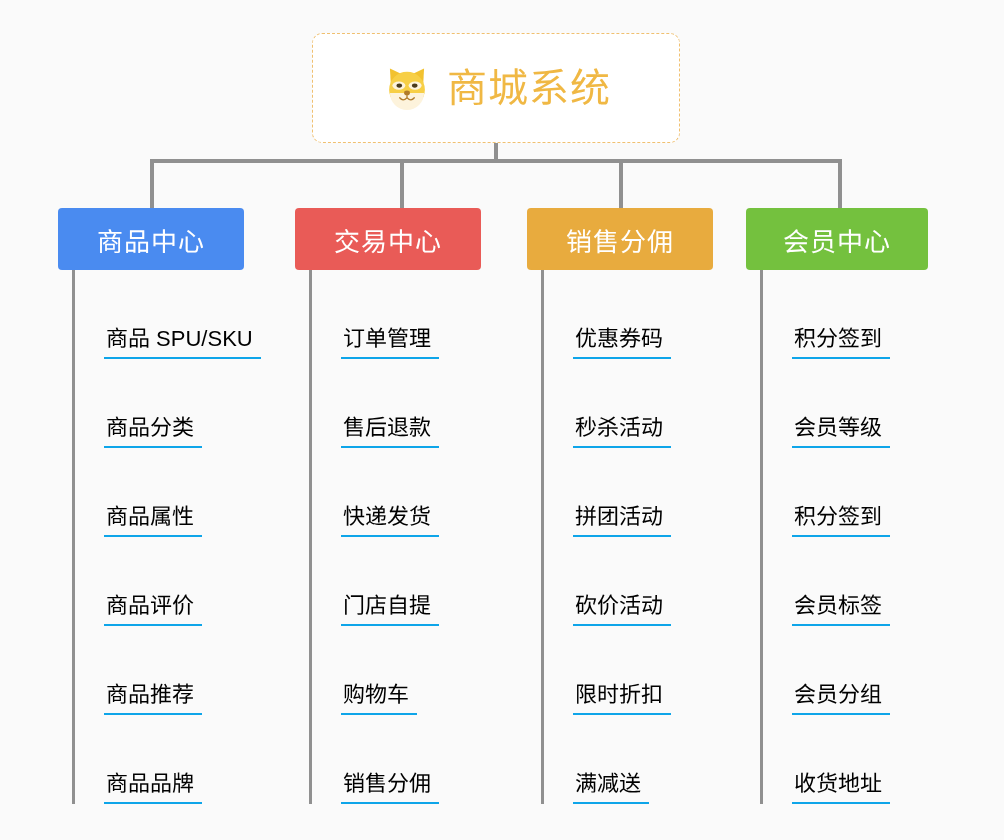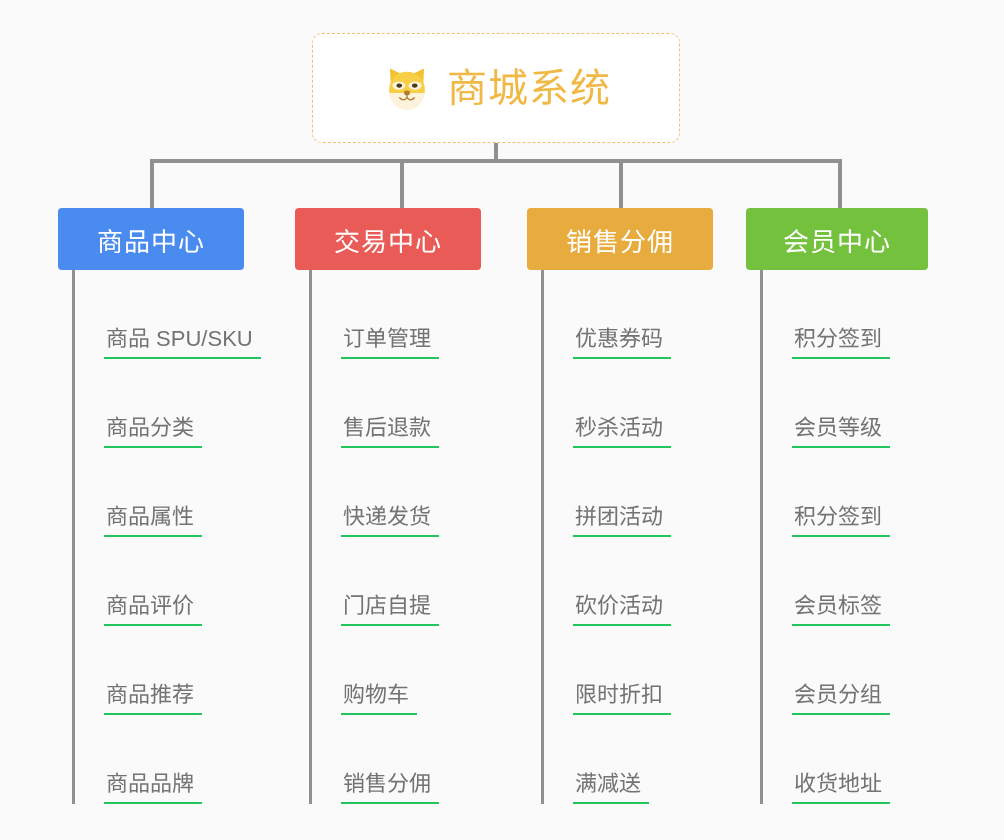--- a/index.html
+++ b/index.html
@@ -114,25 +114,25 @@
   .leaf-item {
     position: relative;
     height: 89px;
     display: flex;
     align-items: flex-end;
     padding-left: 46px;
     box-sizing: border-box;
   }
   .leaf-label {
     font-size: 22px;
-    color: #737373;
+    color: #000000;
     line-height: 1.1;
     white-space: nowrap;
     padding: 0 8px 6px 2px;
-    border-bottom: 2px solid #22c55e;
+    border-bottom: 2px solid #0ea5e9;
   }
 
   
   .branch-1 { left: 58px;  }
   .branch-2 { left: 295px; }
   .branch-3 { left: 527px; }
   .branch-4 { left: 746px; }
 
   .branch-1 .branch-header { width: 186px; background: #4a8bf0; }
   .branch-2 .branch-header { width: 186px; background: #e95b57; }

